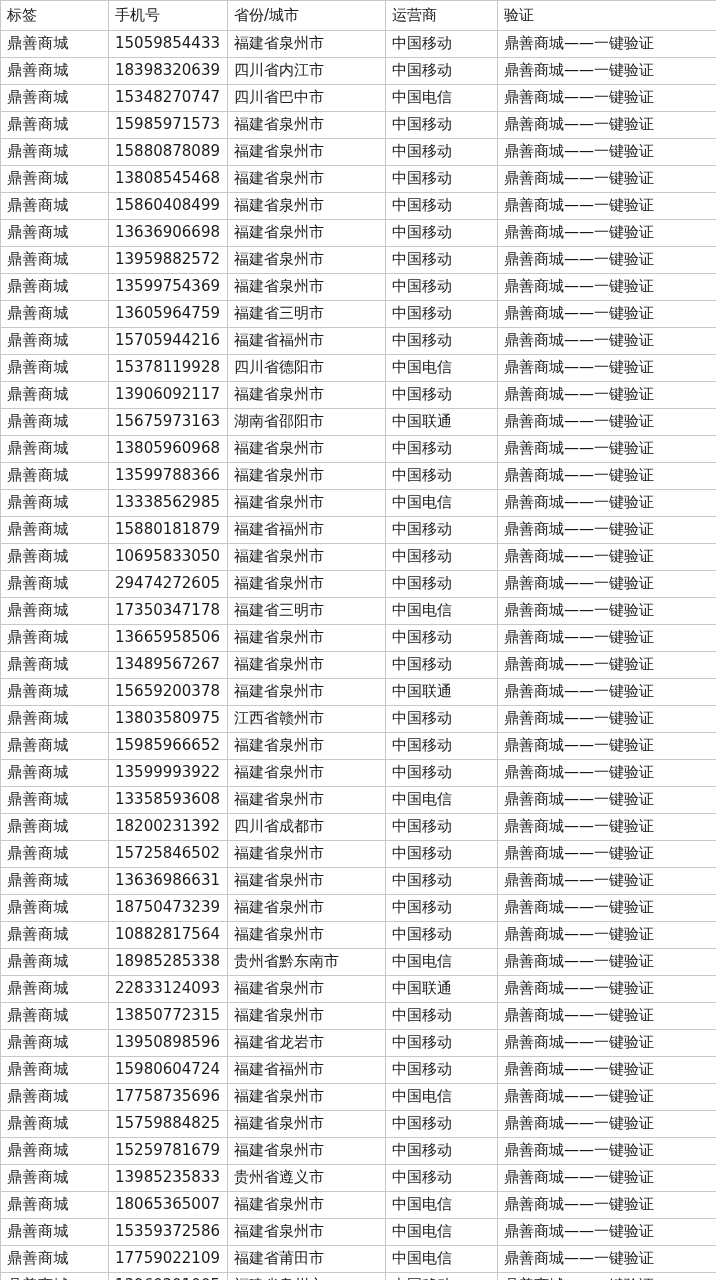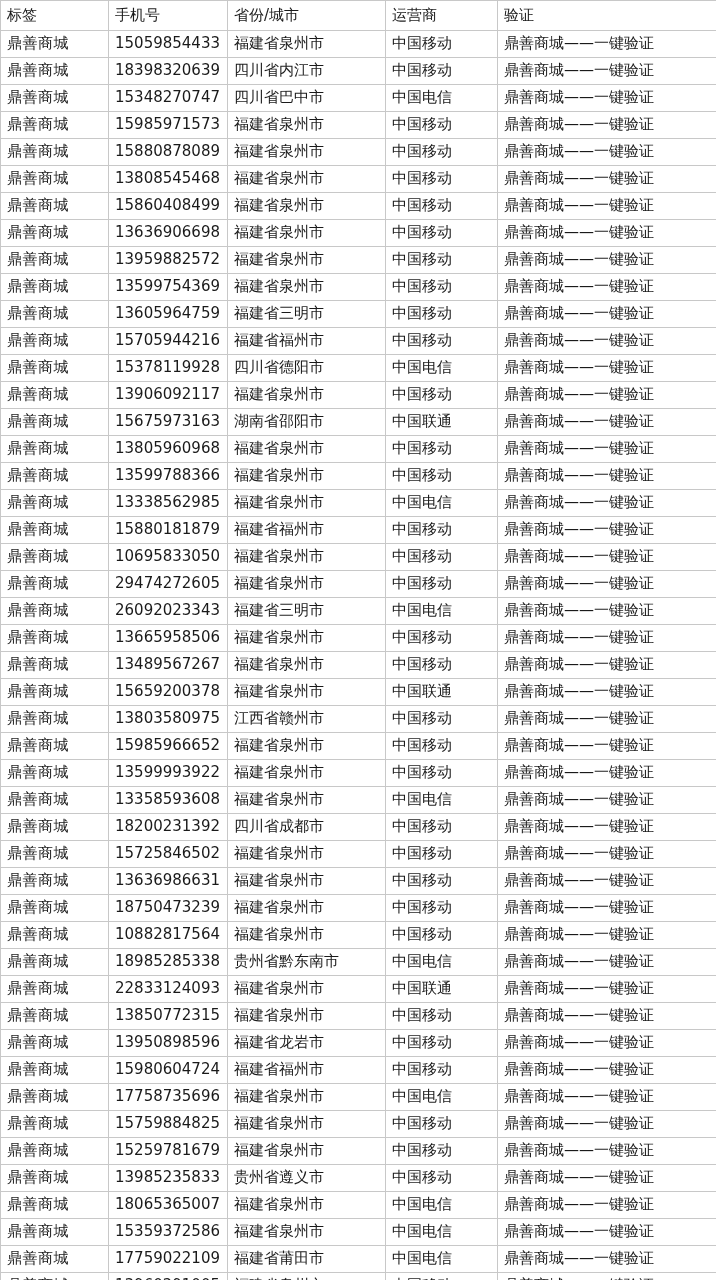--- a/index.html
+++ b/index.html
@@ -208,21 +208,21 @@
       </tr>
       <tr>
         <td>鼎善商城</td>
         <td>29474272605</td>
         <td>福建省泉州市</td>
         <td>中国移动</td>
         <td>鼎善商城——一键验证</td>
       </tr>
       <tr>
         <td>鼎善商城</td>
-        <td>26092023343</td>
+        <td>17350347178</td>
         <td>福建省三明市</td>
         <td>中国电信</td>
         <td>鼎善商城——一键验证</td>
       </tr>
       <tr>
         <td>鼎善商城</td>
         <td>13665958506</td>
         <td>福建省泉州市</td>
         <td>中国移动</td>
         <td>鼎善商城——一键验证</td>

